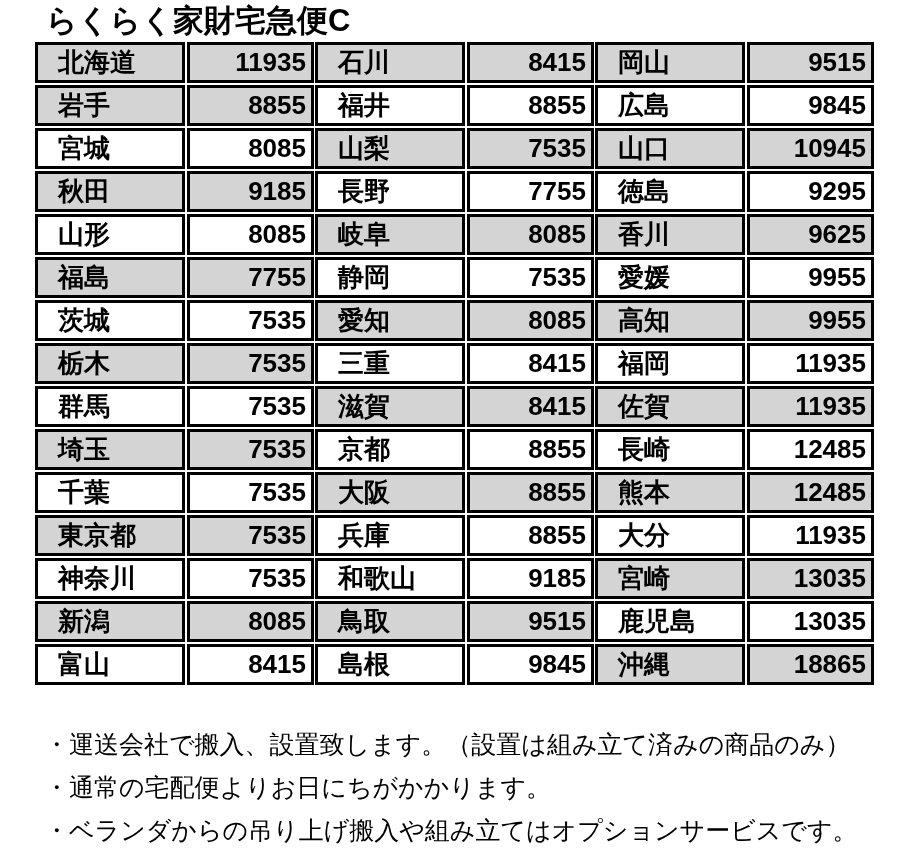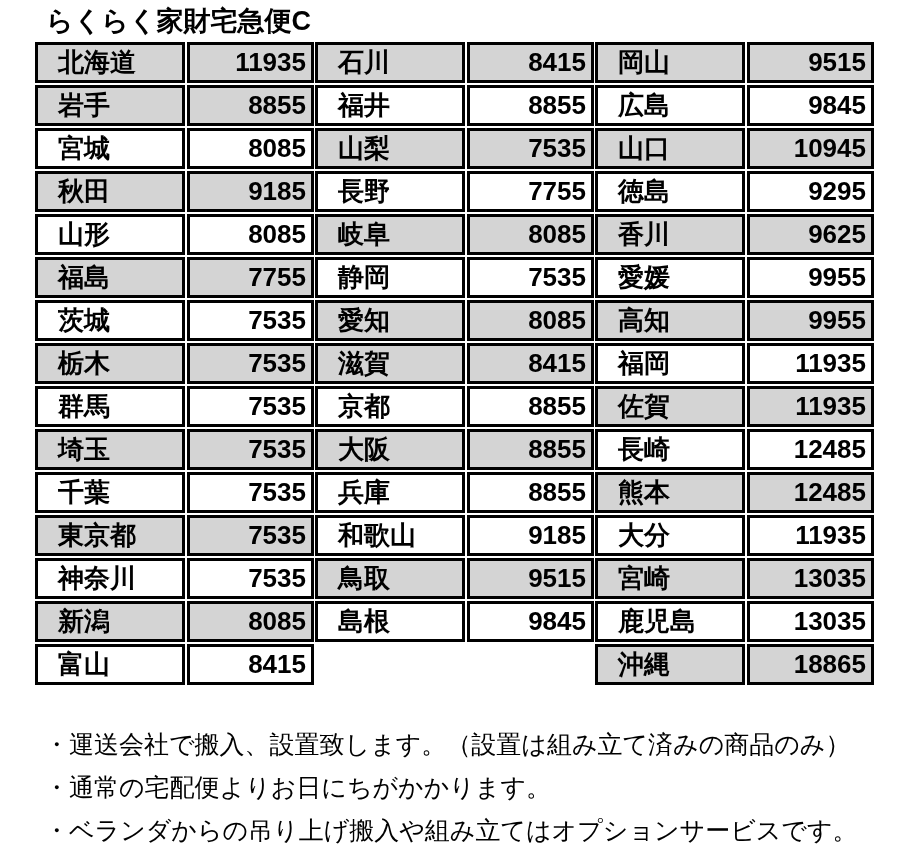--- a/index.html
+++ b/index.html
@@ -4,21 +4,21 @@
 <style>
   html,body{margin:0;padding:0;}
   body{
     width:900px;height:852px;
     background:#ffffff;
     font-family:"Liberation Sans","DejaVu Sans",sans-serif;
     color:#000;
     overflow:hidden;
   }
   .page-title{
-    font-size:27px;
+    font-size:31px;
     font-weight:bold;
     margin:3px 0 1px 46px;
     letter-spacing:0px;
     line-height:36px;
   }
   .tables{
     display:flex;
     align-items:flex-start;
     margin-left:33px;
   }
@@ -157,20 +157,24 @@
             <td class="price">8085</td>
           </tr>
           <tr>
             <td class="pref">静岡</td>
             <td class="price">7535</td>
           </tr>
           <tr class="alt">
             <td class="pref">愛知</td>
             <td class="price">8085</td>
           </tr>
+          <tr>
+            <td class="pref">三重</td>
+            <td class="price">8415</td>
+          </tr>
           <tr class="alt">
             <td class="pref">滋賀</td>
             <td class="price">8415</td>
           </tr>
           <tr>
             <td class="pref">京都</td>
             <td class="price">8855</td>
           </tr>
           <tr class="alt">
             <td class="pref">大阪</td>

